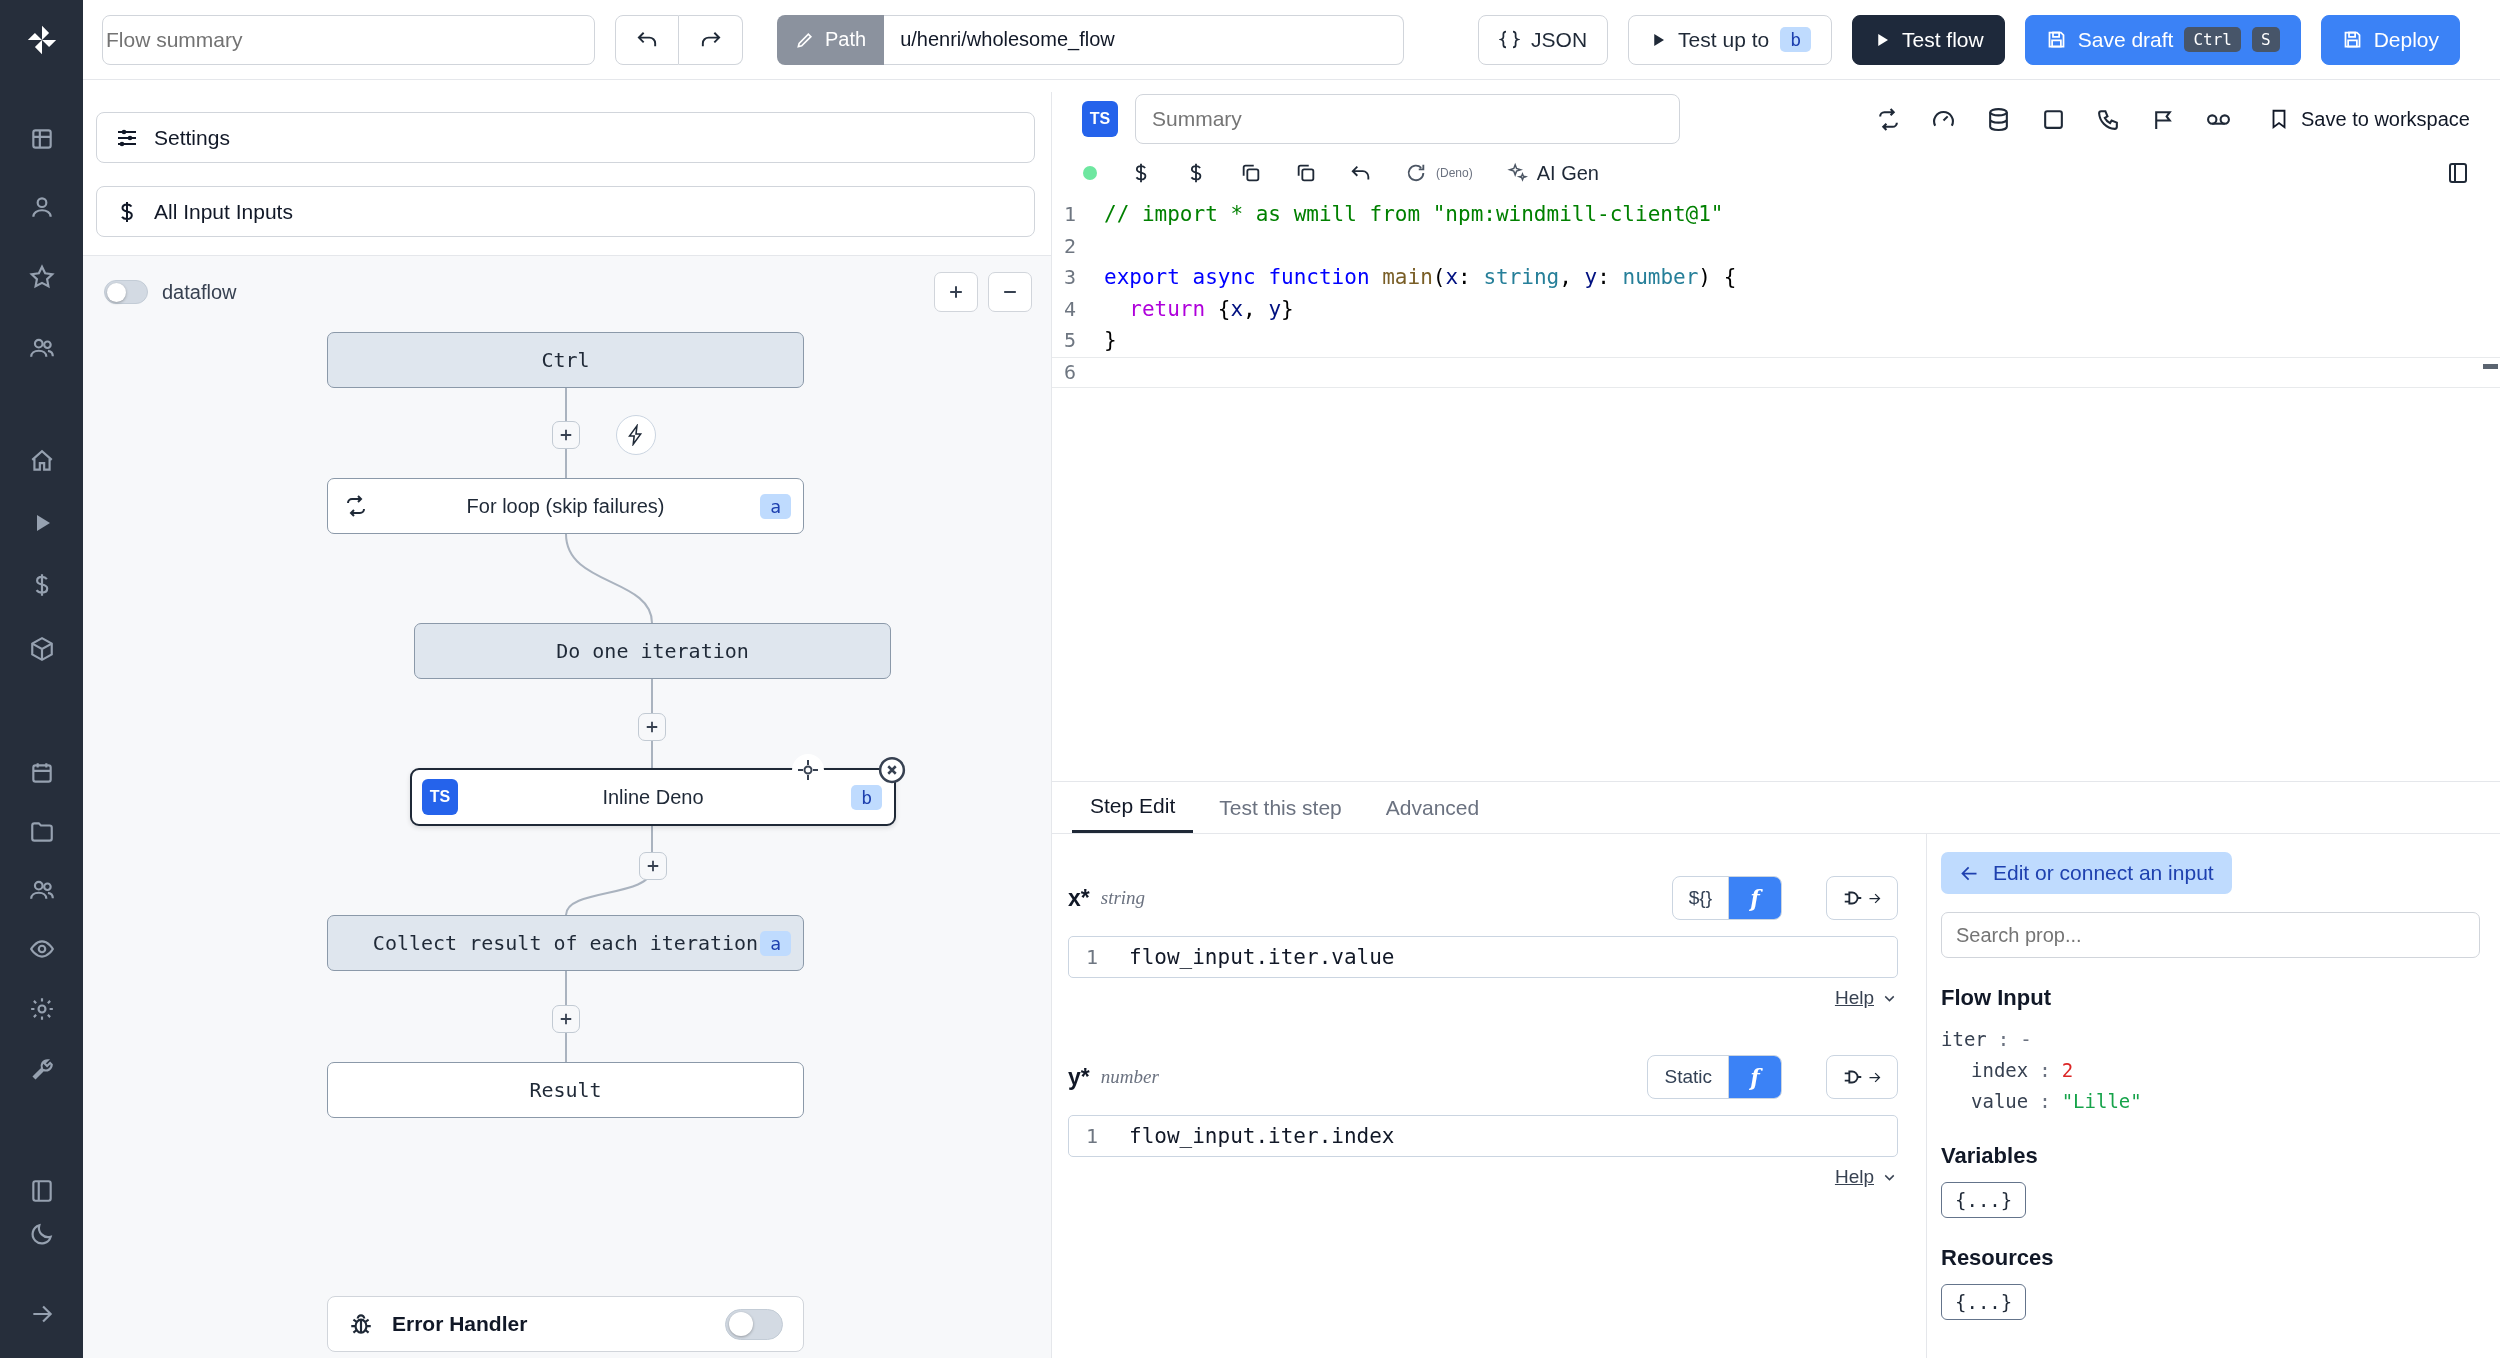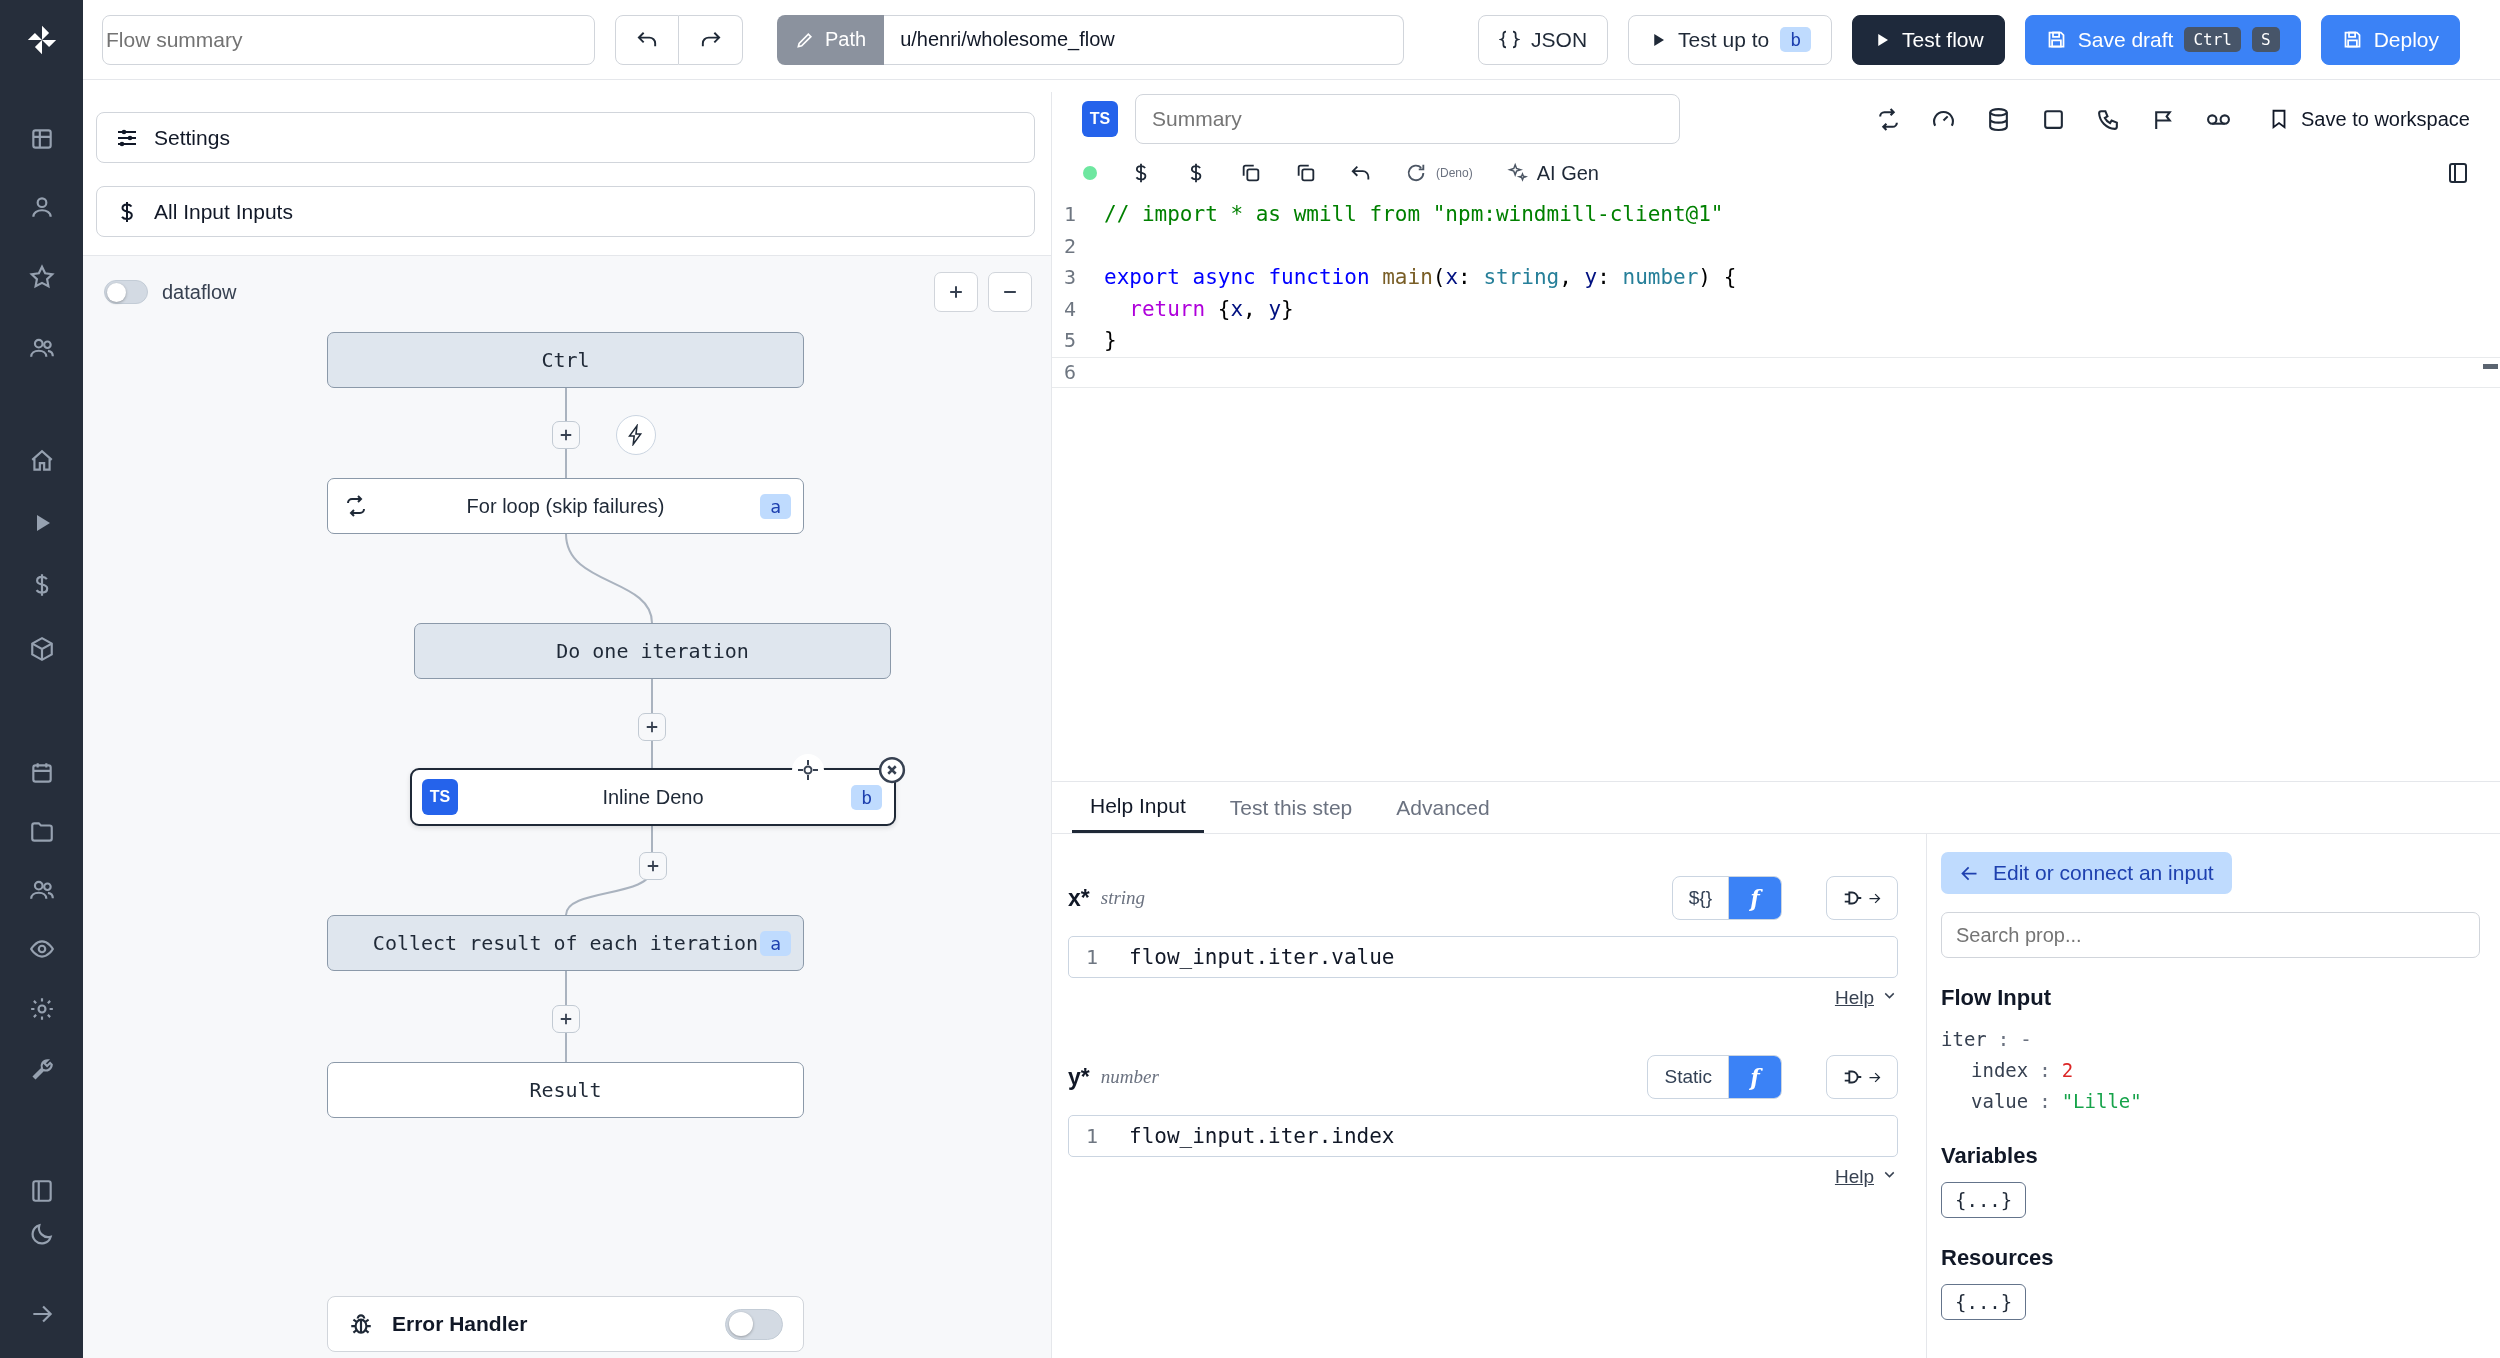--- a/index.html
+++ b/index.html
@@ -103,21 +103,21 @@
   .arg-type { font-style:italic; color:#6b7280; font-size:19px; margin-left:11px; font-family:"Liberation Serif", serif; }
   .arg-controls { margin-left:auto; display:flex; gap:44px; align-items:center; }
   .seg { display:flex; border:1px solid #cbd5e1; border-radius:8px; overflow:hidden; height:44px; background:#fff; }
   .seg-left { padding:0 16px; display:flex; align-items:center; font-size:19px; color:#334155; border-right:1px solid #cbd5e1; cursor:pointer; }
   .seg-right { width:52px; display:flex; align-items:center; justify-content:center; background:#3b82f6; color:#fff;
     font-family:"DejaVu Serif", serif; font-style:italic; font-weight:bold; font-size:22px; cursor:pointer; }
   .plug-btn { width:72px; height:44px; border:1px solid #cbd5e1; border-radius:8px; background:#fff; display:flex; align-items:center; justify-content:center; gap:3px; color:#1f2937; cursor:pointer; }
   .mini-editor { margin-top:16px; border:1px solid #cbd5e1; border-radius:5px; height:42px; display:flex; align-items:center; font-family:"DejaVu Sans Mono", monospace; font-size:21px; background:#fff; }
   .mini-ln { width:46px; text-align:center; color:#6e7681; font-size:20px; flex:none; }
   .mini-code { color:#111827; padding-left:14px; }
-  .help-row { display:flex; justify-content:flex-end; margin-top:9px; align-items:flex-start; gap:7px; font-size:19px; color:#374151; }
+  .help-row { display:flex; justify-content:flex-end; margin-top:9px; align-items:center; gap:7px; font-size:19px; color:#374151; }
   .help-link { text-decoration:underline; cursor:pointer; }
   .arg-block + .arg-block { margin-top:46px; }
 
   
   .prop-panel { position:absolute; left:1926px; top:834px; right:0; bottom:0; background:#fff; border-left:1px solid #e5e7eb; padding:18px 20px 0 14px; }
   .edit-connect { display:inline-flex; align-items:center; gap:13px; background:#bfdbfe; color:#1e40af; font-size:21px; padding:9px 18px; border-radius:7px; cursor:pointer; }
   .search-input { margin-top:18px; width:100%; height:46px; border:1px solid #d1d5db; border-radius:7px; font-size:20px; padding:18px 14px; color:#111827; }
   .prop-title { font-size:22px; font-weight:bold; margin-top:27px; color:#111827; }
   .tree { margin-top:12px; font-family:"DejaVu Sans Mono", monospace; font-size:19px; }
   .tree-row { display:flex; gap:11px; padding:4.5px 0; color:#374151; cursor:pointer; }
@@ -649,21 +649,21 @@
       </div>
       <div class="code-line current">
         <span class="ln">6</span>
         <span class="lc"></span>
       </div>
     </div>
   <div class="scroll-marker"></div>
 </section>
 
 <div class="tabs-row">
-  <div class="tab active">Help Input</div>
+  <div class="tab active">Step Edit</div>
   <div class="tab">Test this step</div>
   <div class="tab">Advanced</div>
 </div>
 
 <section class="step-panel">
 
   <div class="arg-block">
     <div class="arg-head">
       <span class="arg-name"><span>x</span><span>*</span></span>
       <span class="arg-type">string</span>

